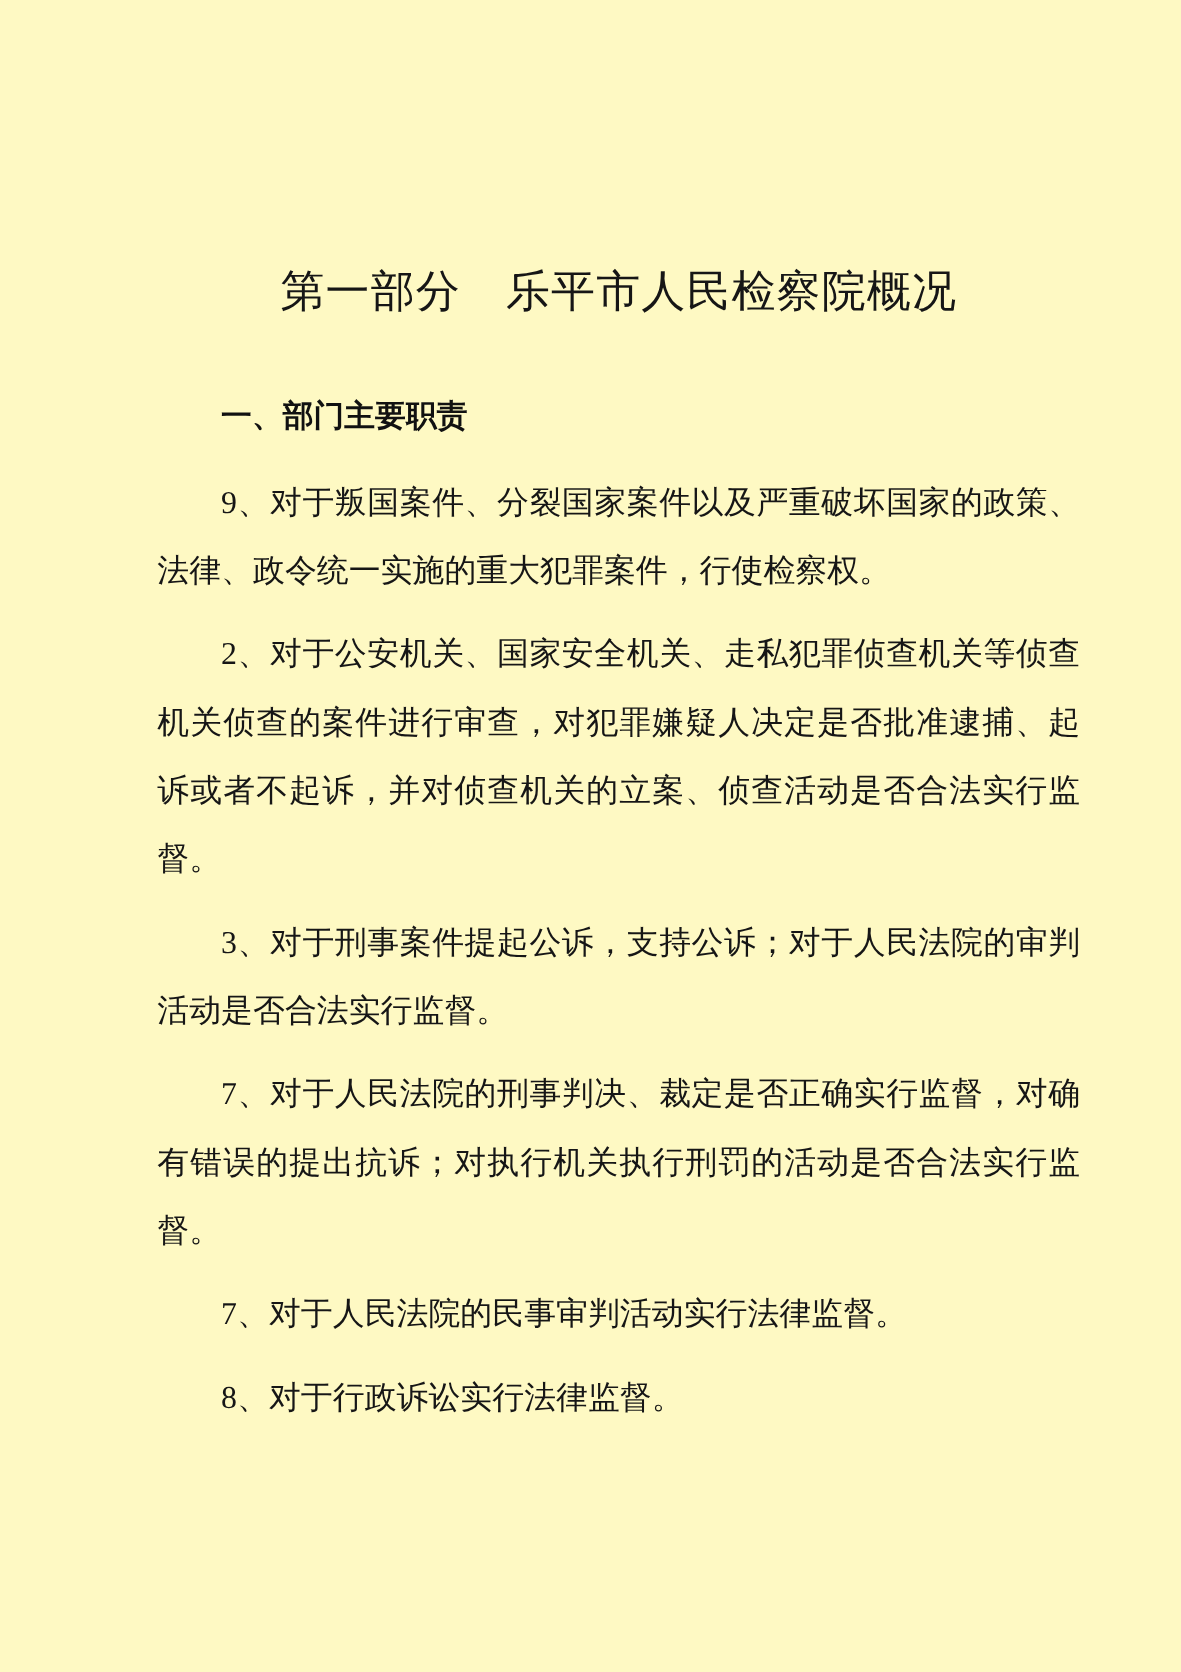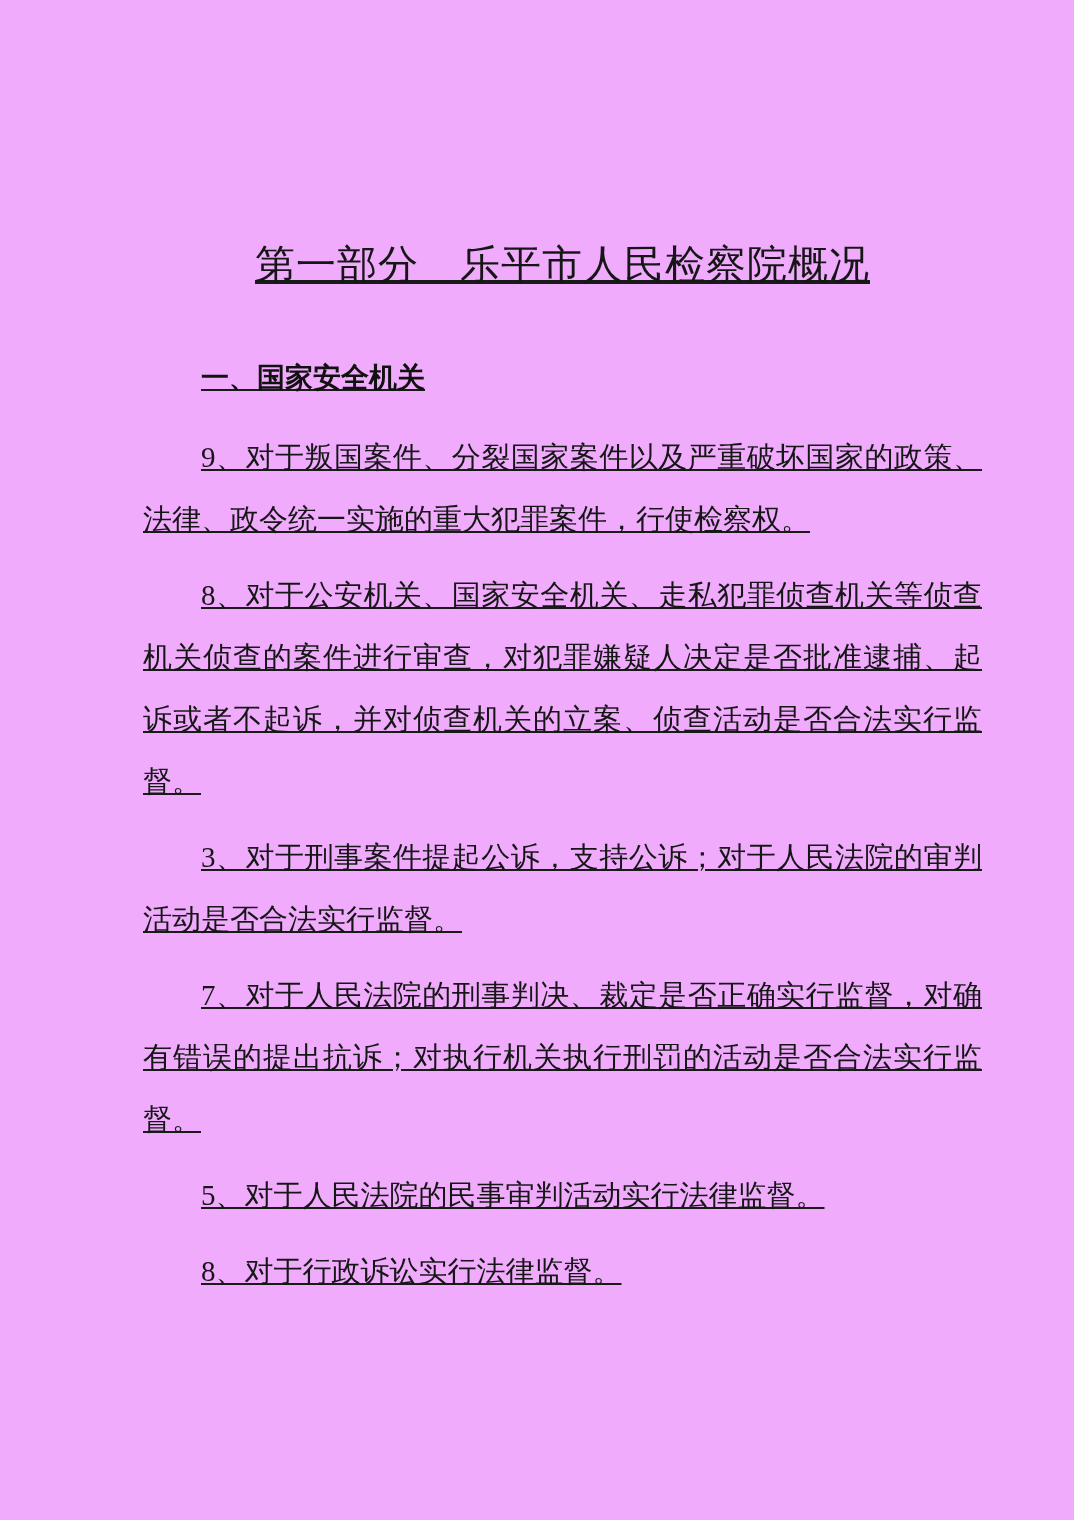--- a/index.html
+++ b/index.html
@@ -4,27 +4,26 @@
 <style>
   html, body {
     margin: 0;
     padding: 0;
     background: #ffffff;
   }
   .page {
     position: relative;
     width: 1074px;
     height: 1520px;
-    background: #f0abfc;
+    background: #fef9c3;
     overflow: hidden;
     color: #1a1a1a;
     box-sizing: border-box;
     padding: 238px 92px 0 143px;
     font-family: "Liberation Serif", "DejaVu Serif", serif;
-    text-decoration: underline;
   }
   .doc-title {
     text-align: center;
     font-size: 40px;
     line-height: 54px;
     font-weight: 400;
     letter-spacing: 1px;
     white-space: nowrap;
     color: #161616;
   }
@@ -46,23 +45,23 @@
     text-align: justify;
     color: #161616;
   }
 </style>
 </head>
 <body>
 
 <div class="page">
   <div class="doc-title">第一部分　乐平市人民检察院概况</div>
 
-  <div class="section-heading">一、国家安全机关</div>
+  <div class="section-heading">一、部门主要职责</div>
 
   <div class="body-text">
     <p>9、对于叛国案件、分裂国家案件以及严重破坏国家的政策、法律、政令统一实施的重大犯罪案件，行使检察权。</p>
-    <p>8、对于公安机关、国家安全机关、走私犯罪侦查机关等侦查机关侦查的案件进行审查，对犯罪嫌疑人决定是否批准逮捕、起诉或者不起诉，并对侦查机关的立案、侦查活动是否合法实行监督。</p>
+    <p>2、对于公安机关、国家安全机关、走私犯罪侦查机关等侦查机关侦查的案件进行审查，对犯罪嫌疑人决定是否批准逮捕、起诉或者不起诉，并对侦查机关的立案、侦查活动是否合法实行监督。</p>
     <p>3、对于刑事案件提起公诉，支持公诉；对于人民法院的审判活动是否合法实行监督。</p>
     <p>7、对于人民法院的刑事判决、裁定是否正确实行监督，对确有错误的提出抗诉；对执行机关执行刑罚的活动是否合法实行监督。</p>
-    <p>5、对于人民法院的民事审判活动实行法律监督。</p>
+    <p>7、对于人民法院的民事审判活动实行法律监督。</p>
     <p>8、对于行政诉讼实行法律监督。</p>
   </div>
 </div>
 
 </body></html>

